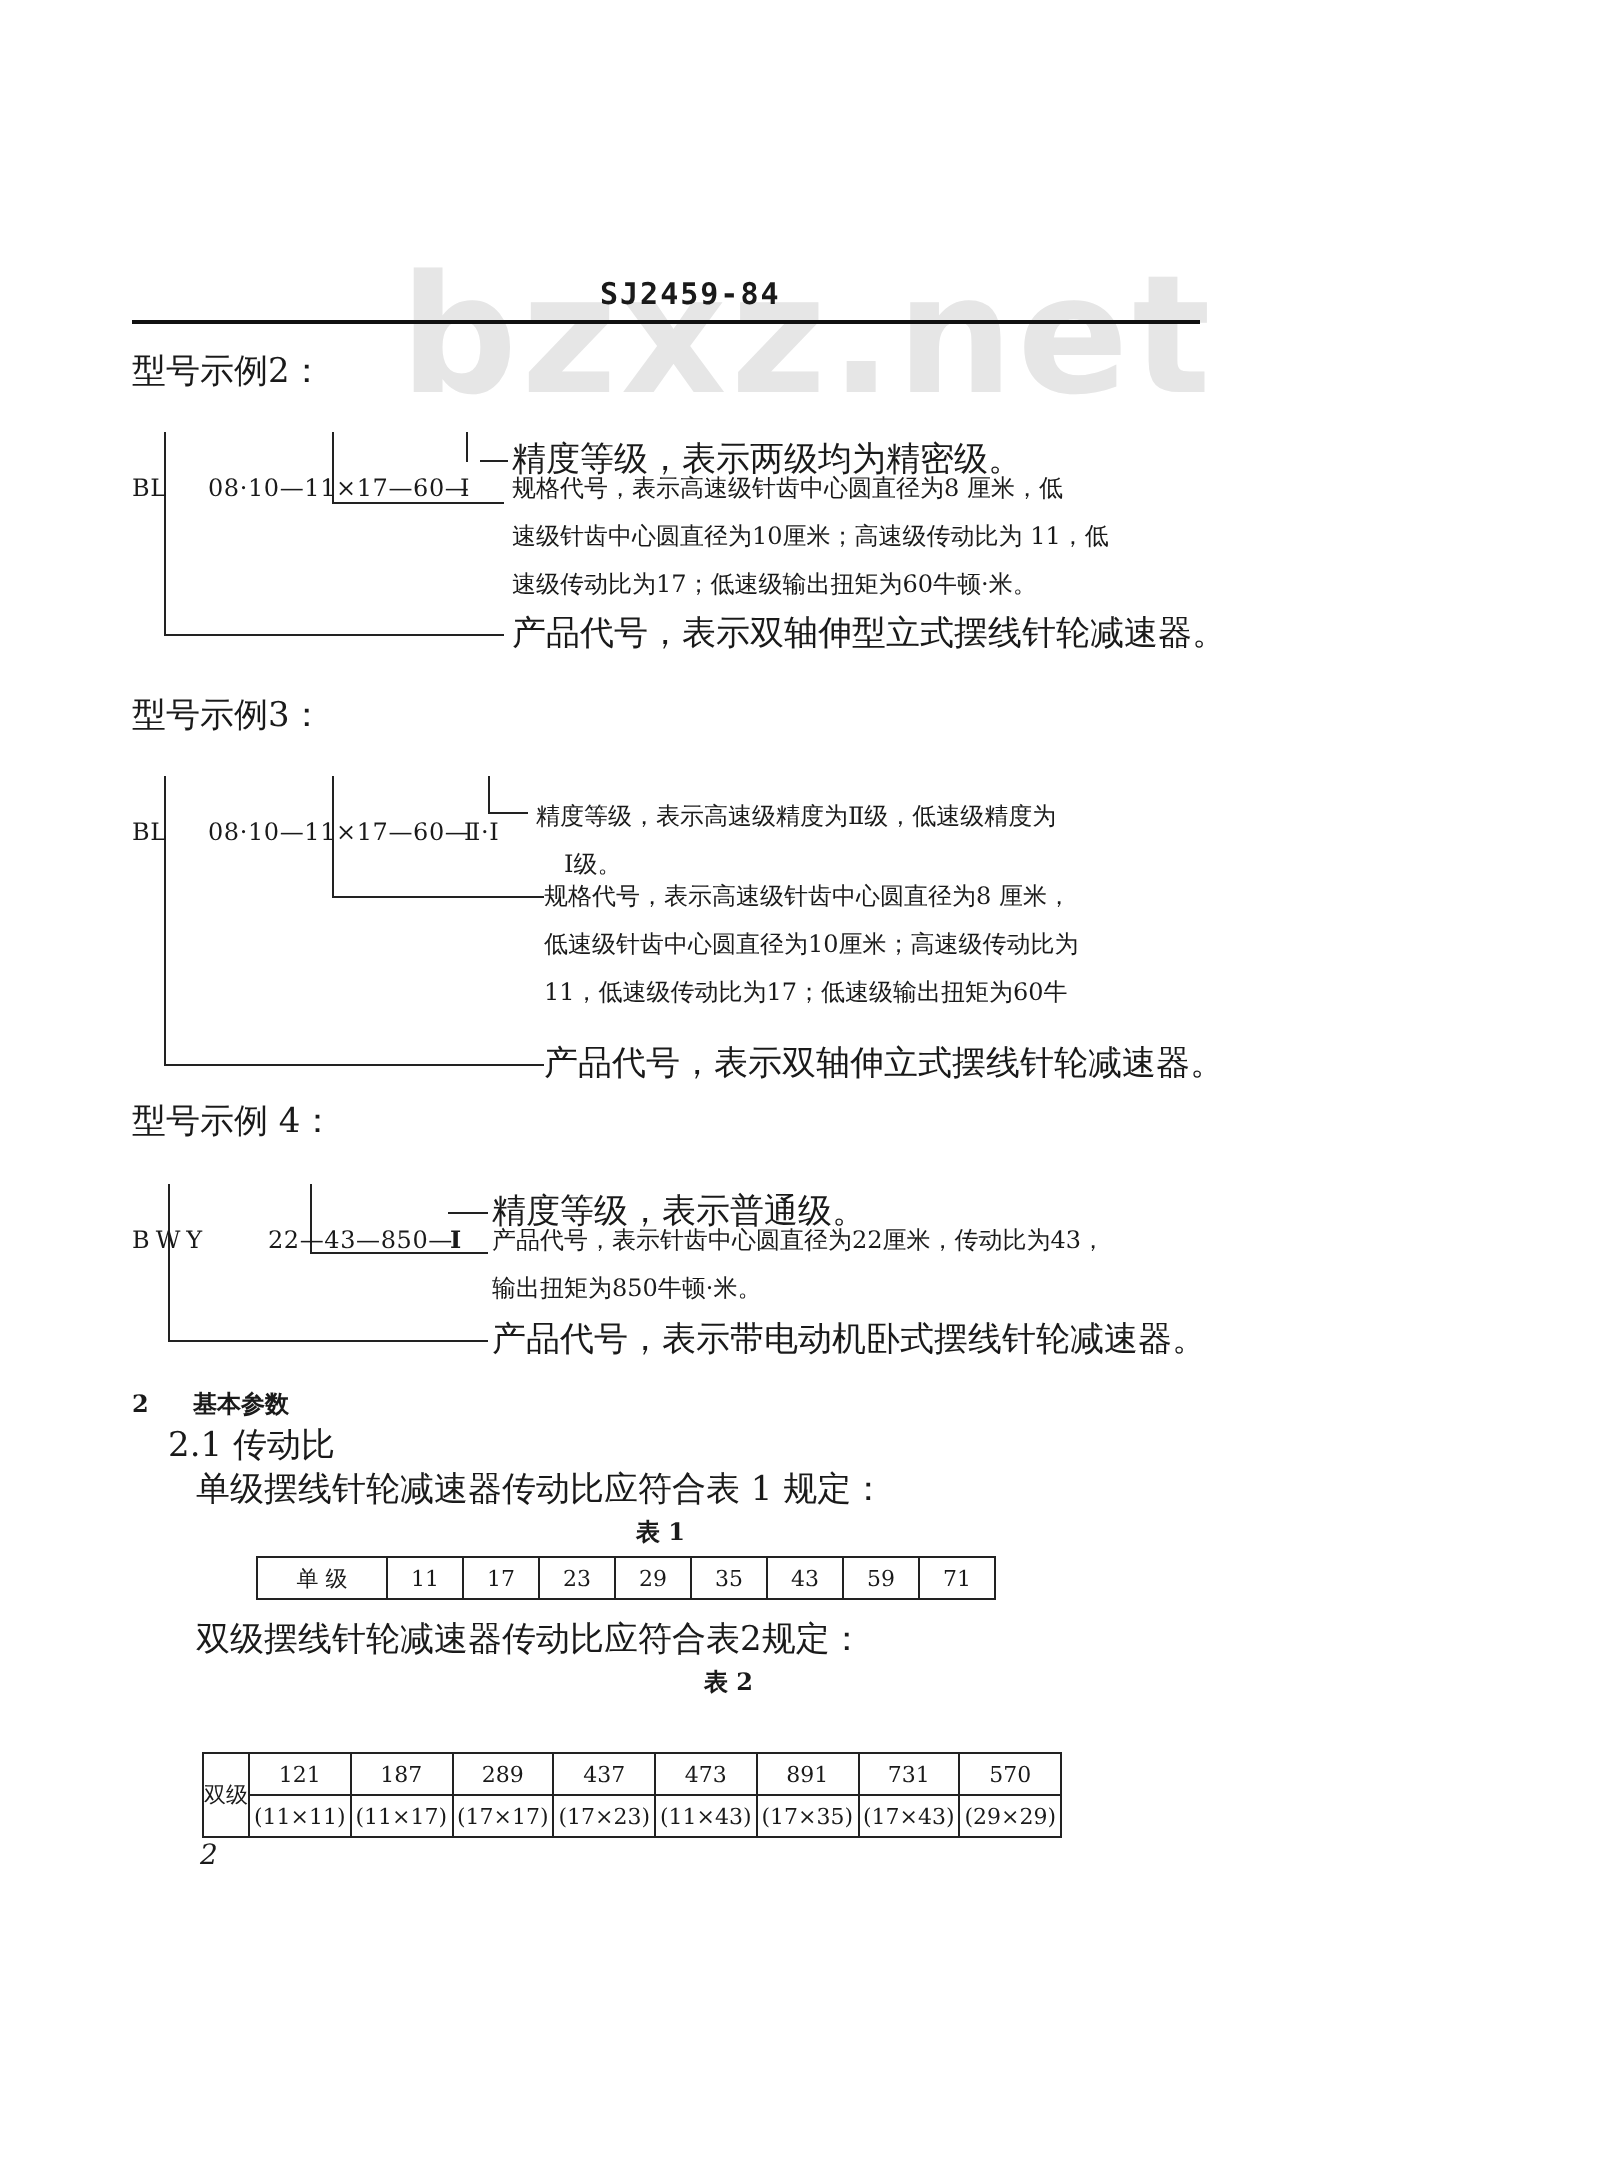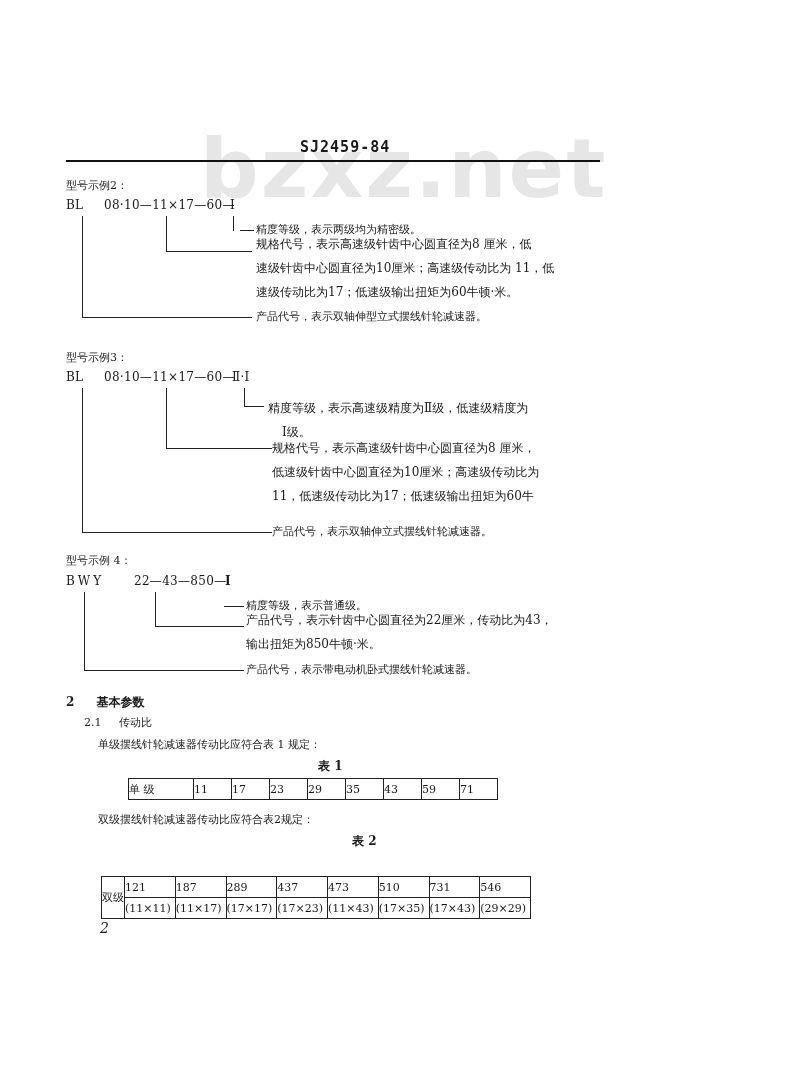--- a/index.html
+++ b/index.html
@@ -3,28 +3,28 @@
   <meta charset="utf-8">
   <style>
     html, body { margin:0; padding:0; background:#ffffff; }
     body { width:800px; height:1091px; position:relative; overflow:hidden;
            font-family:"DejaVu Serif", serif; color:#1a1a1a; }
     .abs { position:absolute; }
     .header-code { left:300px; top:138px; font-family:"DejaVu Sans Mono", monospace; font-size:15px; letter-spacing:1px; font-weight:bold; }
     .header-rule { left:66px; top:160px; width:534px; height:2px; background:#111; }
     .watermark { left:200px; top:128px; font-family:"DejaVu Sans", sans-serif; font-weight:bold;
                  font-size:82px; color:#e6e6e6; letter-spacing:2px; z-index:0; line-height:1; }
-    .txt { font-size:11px; line-height:16px; white-space:nowrap; z-index:2; }
-    .code { font-size:12px; white-space:nowrap; z-index:2; letter-spacing:0.3px; }
+    .txt { font-size:17px; line-height:16px; white-space:nowrap; z-index:2; }
+    .code { font-size:12px; white-space:nowrap; z-index:2; letter-spacing:0.3px;margin-top:39px; }
     .vline { width:1px; background:#222; z-index:1; }
     .hline { height:1px; background:#222; z-index:1; }
     .desc { font-size:12px; line-height:24px; z-index:2; }
     .sec-title { font-size:12px; font-weight:bold; }
     table { border-collapse:collapse; font-size:11px; z-index:2; }
-    td { border:1px solid #222; padding:0; }
+    td { border:1px solid #222; text-align:center; padding:0; }
     .t1 td { height:20px; }
     .t2 td { height:20px; }
     .pageno { font-style:italic; font-size:14px; }
   </style>
 </head>
 <body>
 
 <div class="abs watermark">bzxz.net</div>
 <div class="abs header-code">SJ2459-84</div>
 <div class="abs header-rule"></div>
@@ -83,21 +83,21 @@
   <div>输出扭矩为850牛顿·米。</div>
 </div>
 <div class="abs txt" style="left:246px;top:662px">产品代号，表示带电动机卧式摆线针轮减速器。</div>
 
 <div class="abs txt sec-title" style="left:66px;top:694px">
   <span>2</span>
   <span style="margin-left:18px">基本参数</span>
 </div>
 <div class="abs txt" style="left:84px;top:715px">
   <span>2.1</span>
-  <span style="margin-left:14px">传动比</span>
+  <span style="">传动比</span>
 </div>
 <div class="abs txt" style="left:98px;top:737px">单级摆线针轮减速器传动比应符合表 1 规定：</div>
 <div class="abs txt sec-title" style="left:318px;top:758px">表 1</div>
 
 <table class="abs t1" style="left:128px;top:778px;width:370px">
   <tbody>
       <tr>
     <td style="width:64px">单 级</td>
     <td>11</td>
     <td>17</td>
@@ -116,23 +116,23 @@
 
 <table class="abs t2" style="left:101px;top:876px;width:430px">
   <tbody>
       <tr>
     <td rowspan="2" style="width:22px;line-height:14px">双级</td>
     <td>121</td>
     <td>187</td>
     <td>289</td>
     <td>437</td>
     <td>473</td>
-    <td>510</td>
+    <td>891</td>
     <td>731</td>
-    <td>546</td>
+    <td>570</td>
   </tr>
   <tr>
     <td>(11×11)</td>
     <td>(11×17)</td>
     <td>(17×17)</td>
     <td>(17×23)</td>
     <td>(11×43)</td>
     <td>(17×35)</td>
     <td>(17×43)</td>
     <td>(29×29)</td>

